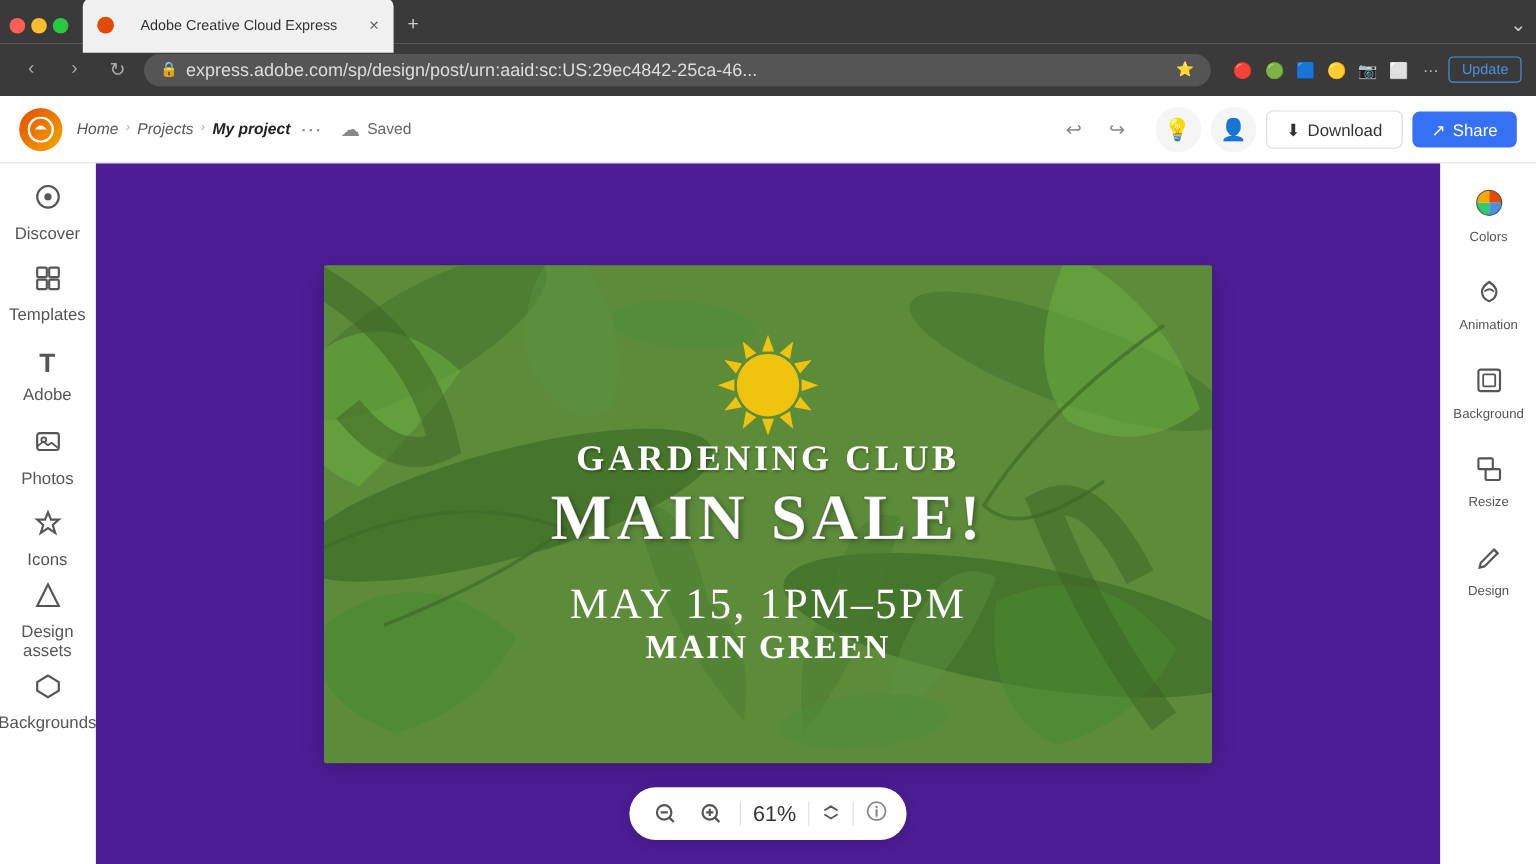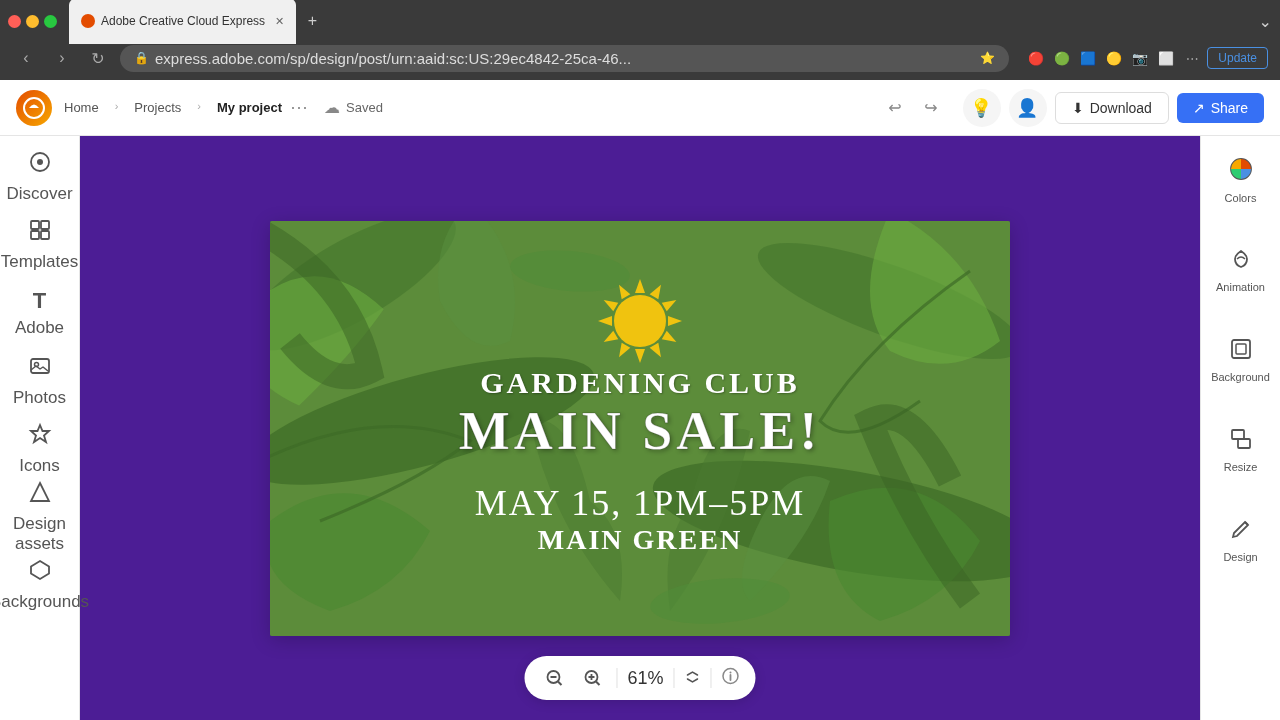--- a/index.html
+++ b/index.html
@@ -1,56 +1,56 @@
 <!DOCTYPE html>
 <html><head>
   <meta charset="utf-8">
   <style>
     * { margin: 0; padding: 0; box-sizing: border-box; }
     body { width: 1280px; height: 720px; overflow: hidden; font-family: -apple-system, BlinkMacSystemFont, 'Segoe UI', sans-serif; background: #f0f0f0; }
     .tab-bar { display: flex; align-items: center; padding: 6px 8px 0; background: #3a3a3a; height: 36px; gap: 4px; }
-    .tab { display: flex; align-items: center; gap: 6px; background: #f0f0f0; border-radius: 6px 6px 0 0; padding: 4px 12px; height: 45px; min-width: 200px; }
+    .tab { display: flex; align-items: center; gap: 22px; background: #f0f0f0; border-radius: 6px 6px 0 0; padding: 4px 12px; height: 45px; min-width: 200px; }
     .tab-favicon { width: 14px; height: 14px; background: #e34c00; border-radius: 50%; }
     .tab-title { font-size: 12px; color: #333; }
     .tab-close { font-size: 11px; color: #666; cursor: pointer; margin-left: 4px; }
     .tab-new { width: 24px; height: 24px; display: flex; align-items: center; justify-content: center; color: #ccc; font-size: 16px; cursor: pointer; }
     .tab-overflow { color: #ccc; font-size: 16px; margin-left: auto; cursor: pointer; }
 
     .address-bar { display: flex; align-items: center; padding: 4px 12px; background: #3a3a3a; height: 44px; gap: 8px; }
     .nav-btn { width: 28px; height: 28px; display: flex; align-items: center; justify-content: center; color: #aaa; cursor: pointer; font-size: 16px; border-radius: 50%; }
     .url-bar { flex: 1; background: #555; border-radius: 20px; padding: 5px 14px; color: #ddd; font-size: 12px; display: flex; align-items: center; gap: 6px; }
     .url-text { flex: 1; font-size: 15px; color: #ddd; }
     .browser-actions { display: flex; align-items: center; gap: 4px; margin-left: 8px; }
     .browser-action-icon { width: 22px; height: 22px; display: flex; align-items: center; justify-content: center; cursor: pointer; color: #bbb; font-size: 13px; }
     .update-btn { background: transparent; border: 1.5px solid #4a90e2; color: #4a90e2; border-radius: 4px; padding: 3px 10px; font-size: 12px; cursor: pointer; }
 
     
     .app-header { display: flex; align-items: center; padding: 0 16px; height: 56px; background: white; border-bottom: 1px solid #e5e5e5; position: absolute; top: 80px; left: 0; right: 0; z-index: 10; }
     .app-logo { width: 36px; height: 36px; background: linear-gradient(135deg, #e34c00, #f7a800); border-radius: 50%; display: flex; align-items: center; justify-content: center; color: white; font-weight: bold; font-size: 16px; }
-    .breadcrumb { display: flex; align-items: flex-start; gap: 16px; margin-left: 12px; font-size: 13px; color: #555; }
+    .breadcrumb { display: flex; align-items: flex-start; gap: 6px; margin-left: 12px; font-size: 13px; color: #555; font-style: italic; }
     .breadcrumb-sep { color: #aaa; font-size: 11px; }
     .breadcrumb-current { font-weight: 600; color: #222; }
     .header-more { color: #888; cursor: pointer; font-size: 18px; margin-left: 8px; }
     .header-saved { display: flex; align-items: center; gap: 6px; margin-left: 16px; color: #666; font-size: 13px; }
     .cloud-icon { font-size: 16px; color: #888; }
     .header-spacer { flex: 1; }
     .undo-redo { display: flex; gap: 4px; margin-right: 16px; }
     .undo-redo-btn { width: 32px; height: 32px; display: flex; align-items: center; justify-content: center; color: #888; cursor: pointer; font-size: 16px; border-radius: 4px; }
     .header-tool-btn { width: 38px; height: 38px; border-radius: 50%; background: #f5f5f5; border: none; display: flex; align-items: center; justify-content: center; cursor: pointer; color: #555; font-size: 18px; margin-right: 8px; }
     .download-btn { display: flex; align-items: center; gap: 6px; background: white; border: 1.5px solid #ddd; border-radius: 6px; padding: 7px 16px; font-size: 14px; color: #333; cursor: pointer; }
     .share-btn { display: flex; align-items: center; gap: 6px; background: #3670f5; border: none; border-radius: 6px; padding: 7px 16px; font-size: 14px; color: white; cursor: pointer; margin-left: 8px; }
 
     
     .left-sidebar { width: 80px; background: white; border-right: 1px solid #e5e5e5; display: flex; flex-direction: column; align-items: center; padding: 8px 0; gap: 2px; position: absolute; top: 136px; left: 0; bottom: 0; z-index: 9; }
     .sidebar-item { display: flex; flex-direction: column; align-items: center; justify-content: center; width: 70px; height: 66px; border-radius: 8px; cursor: pointer; gap: 4px; }
     .sidebar-item .icon { font-size: 22px; color: #555; }
-    .sidebar-item .label { font-size: 17px; color: #555; text-align: center; }
-
-    
-    .right-sidebar { width: 80px; background: white; border-left: 1px solid #e5e5e5; display: flex; flex-direction: column; align-items: center; padding: 8px 0; gap: 18px; position: absolute; top: 136px; right: 0; bottom: 0; z-index: 9; }
+    .sidebar-item .label { font-size: 14px; color: #555; text-align: center; }
+
+    
+    .right-sidebar { width: 80px; background: white; border-left: 1px solid #e5e5e5; display: flex; flex-direction: column; align-items: center; padding: 8px 0; gap: 2px; position: absolute; top: 136px; right: 0; bottom: 0; z-index: 9; }
     .right-sidebar-item { display: flex; flex-direction: column; align-items: center; justify-content: center; width: 70px; height: 72px; border-radius: 8px; cursor: pointer; gap: 4px; }
     .right-sidebar-item .icon { font-size: 22px; color: #555; }
     .right-sidebar-item .label { font-size: 11px; color: #555; text-align: center; }
 
     
     .canvas-area { position: absolute; top: 136px; left: 80px; right: 80px; bottom: 0; display: flex; align-items: center; justify-content: center; background: #4c1d95; overflow: hidden; }
 
     
     .design-canvas { width: 740px; height: 415px; background: #4a7c3f; position: relative; overflow: hidden; border-radius: 2px; box-shadow: 0 4px 20px rgba(0,0,0,0.2); }
 

